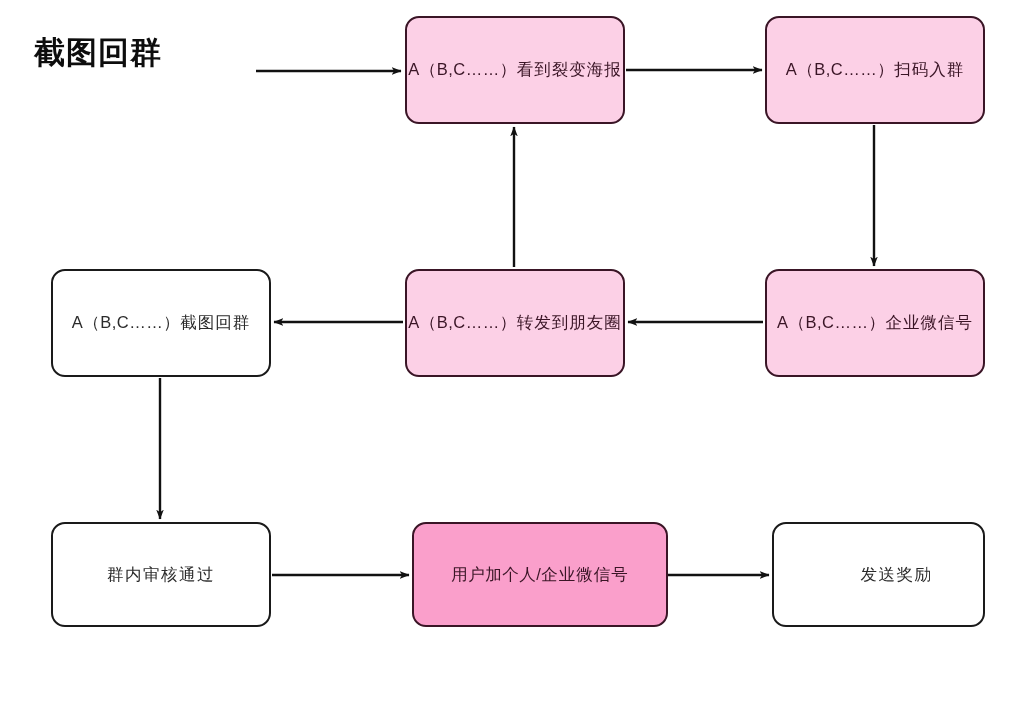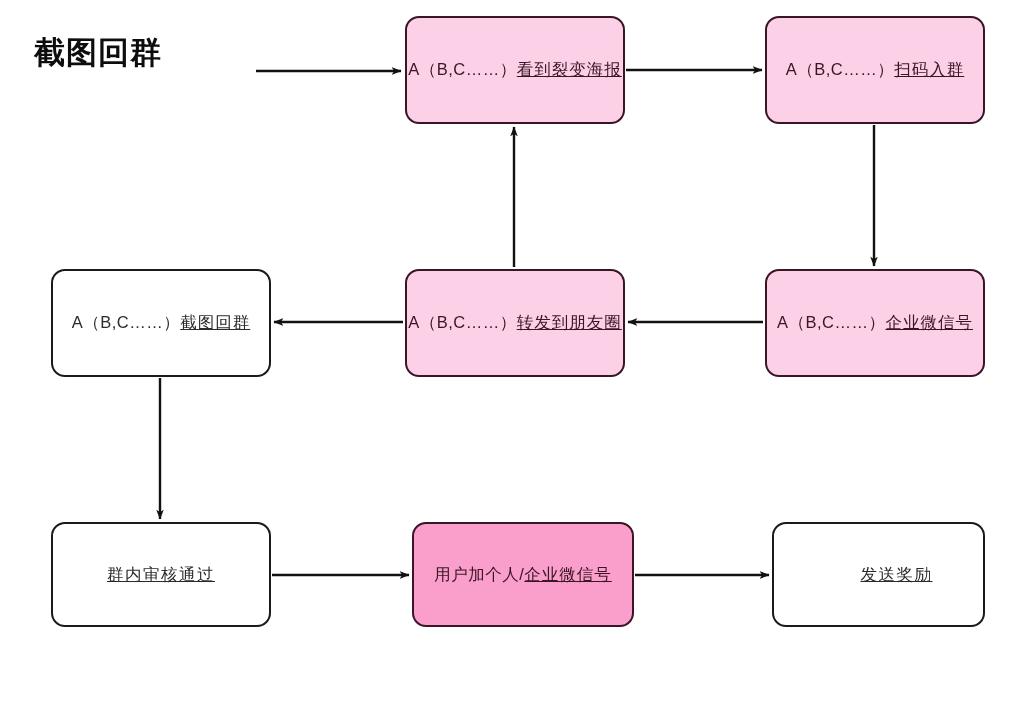--- a/index.html
+++ b/index.html
@@ -60,21 +60,20 @@
     border: 2px solid #3a1526;
     color: #3a1526;
   }
   .node .l1 {
     display: block;
     letter-spacing: 0.5px;
   }
   .node .l2 {
     display: block;
     letter-spacing: 1px;
-    text-decoration: underline;
   }
   .node.single .l2 {
     letter-spacing: 1.5px;
   }
 </style>
 </head>
 <body>
 
 <div id="canvas">
 
@@ -122,21 +121,21 @@
 
   <div class="node pink" style="left:765px; top:269px; width:220px; height:108px;">
     <span class="l1">A（B,C……）</span>
     <span class="l2">企业微信号</span>
   </div>
 
   <div class="node white single" style="left:51px; top:522px; width:220px; height:105px;">
     <span class="l2">群内审核通过</span>
   </div>
 
-  <div class="node pink-deep" style="left:412px; top:522px; width:222px; height:105px;">
+  <div class="node pink-deep" style="left:412px; top:522px; width:256px; height:105px;">
     <span class="l1">用户加个人/</span>
     <span class="l2">企业微信号</span>
   </div>
 
   <div class="node white single" style="left:772px; top:522px; width:213px; height:105px;padding-left:36px;">
     <span class="l2">发送奖励</span>
   </div>
 
 </div>
 

